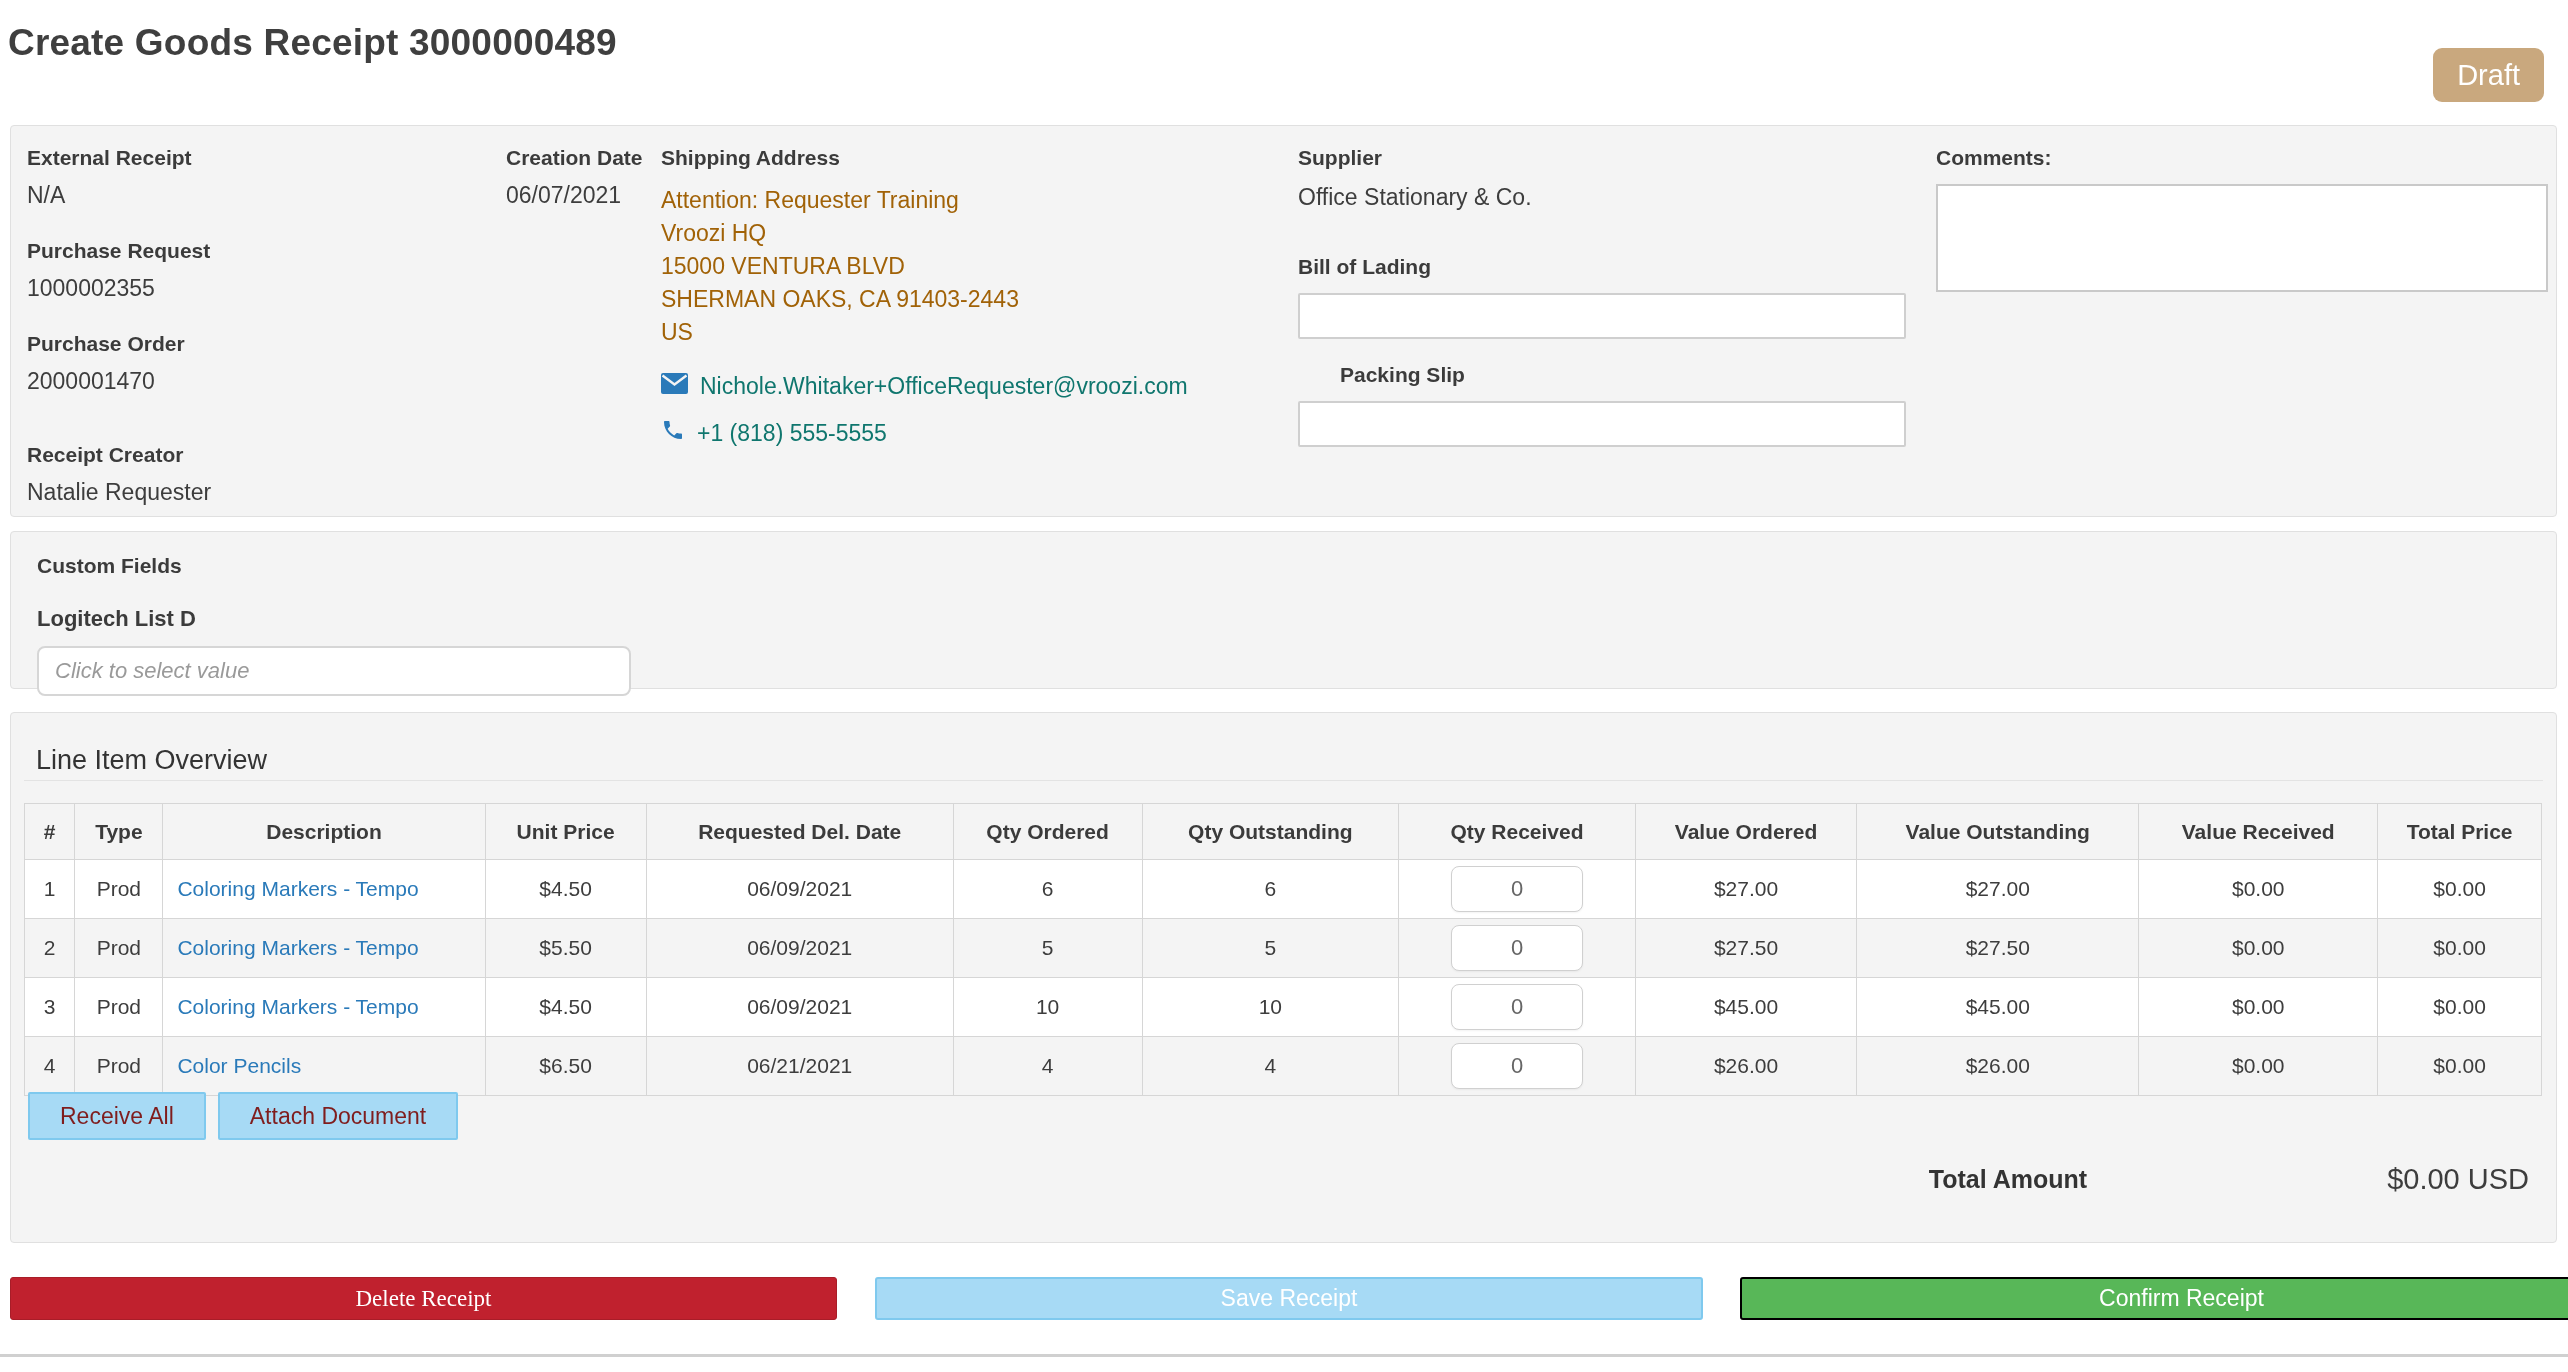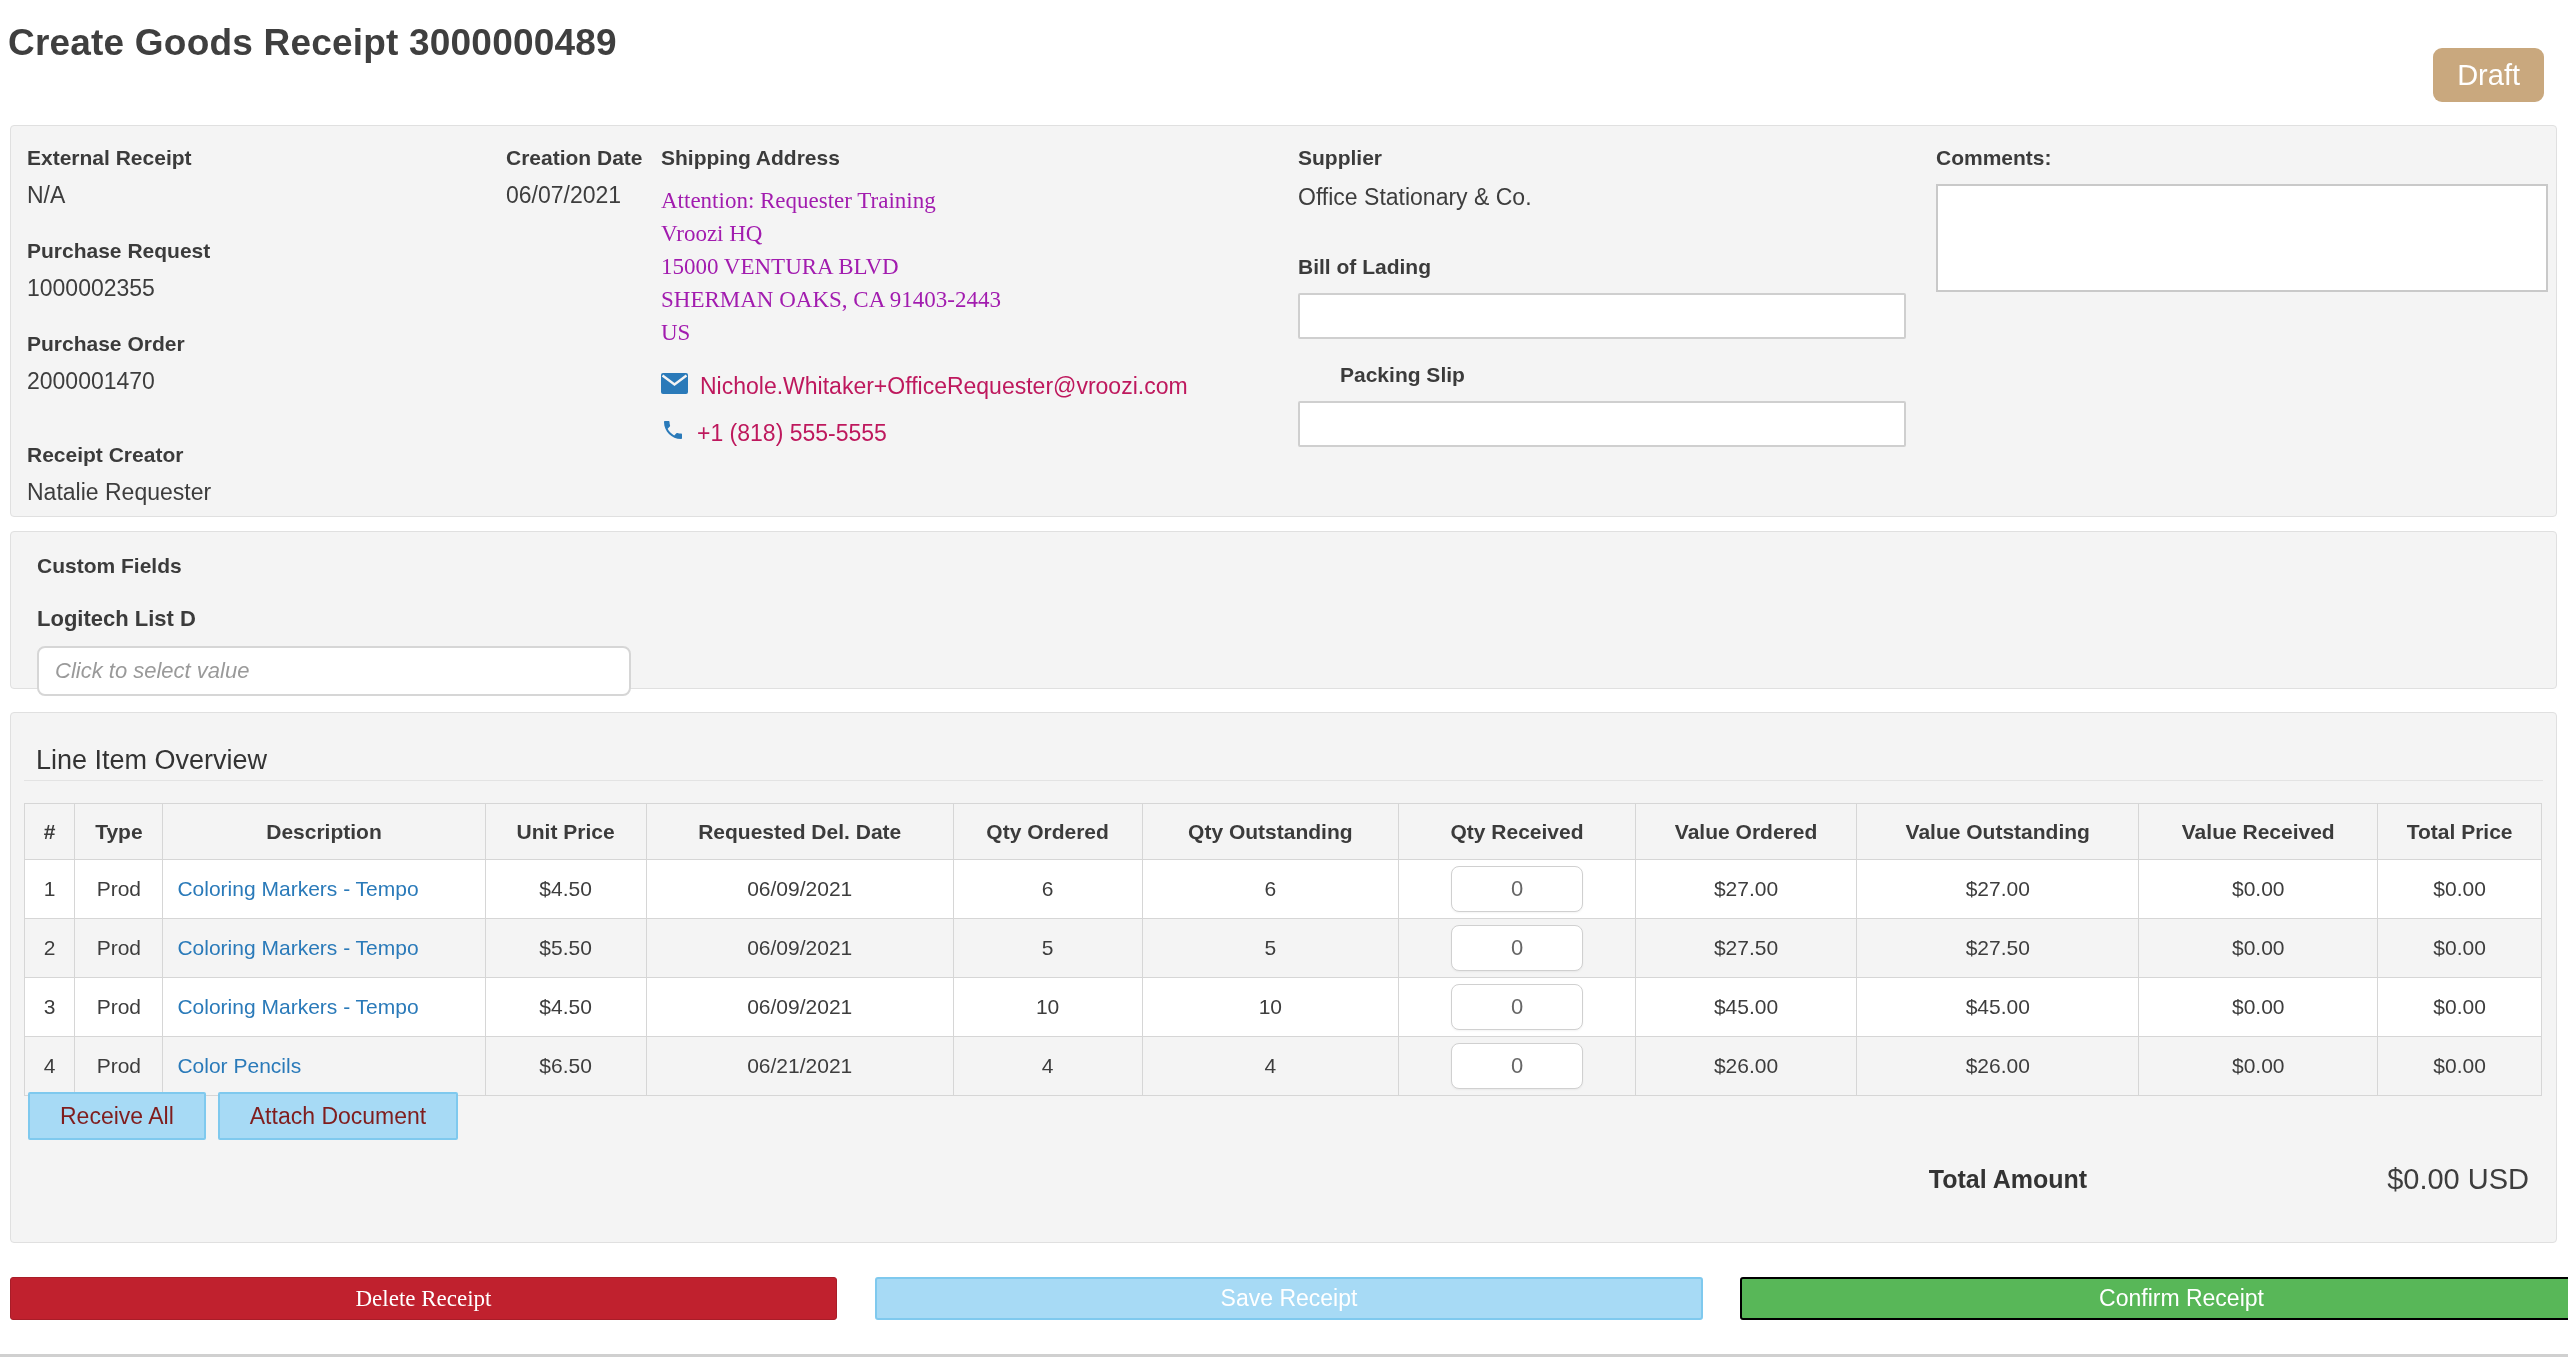--- a/index.html
+++ b/index.html
@@ -45,24 +45,24 @@
   .col-a { left: 16px;   top: 20px; width: 460px; }
   .col-b { left: 495px;  top: 20px; width: 150px; }
   .col-c { left: 650px;  top: 20px; width: 620px; }
   .col-d { left: 1287px; top: 20px; width: 608px; }
   .col-e { left: 1925px; top: 20px; width: 612px; }
 
   .pair { margin-bottom: 30px; }
   .pair .field-label { margin-bottom: 12px; }
   .pair-gap { margin-top: 48px; }
 
-  .addr-line { font-size: 23px; line-height: 33px; color: #a21caf; font-family: Liberation Serif, serif; }
+  .addr-line { font-size: 23px; line-height: 33px; color: #a16207; }
   .contact-row {
     display: flex; align-items: center; gap: 12px;
-    margin-top: 24px; color: #be185d; font-size: 23px;
+    margin-top: 24px; color: #0f766e; font-size: 23px;
     cursor: pointer;
   }
   .contact-row svg { flex: 0 0 auto; }
 
   .text-input {
     display: block; width: 100%; height: 46px;
     border: 2px solid #cfcfcf; border-radius: 2px;
     background: #fff; font-size: 22px; padding: 0 12px;
     font-family: inherit; color: #3d3d3d; outline: none;
   }

